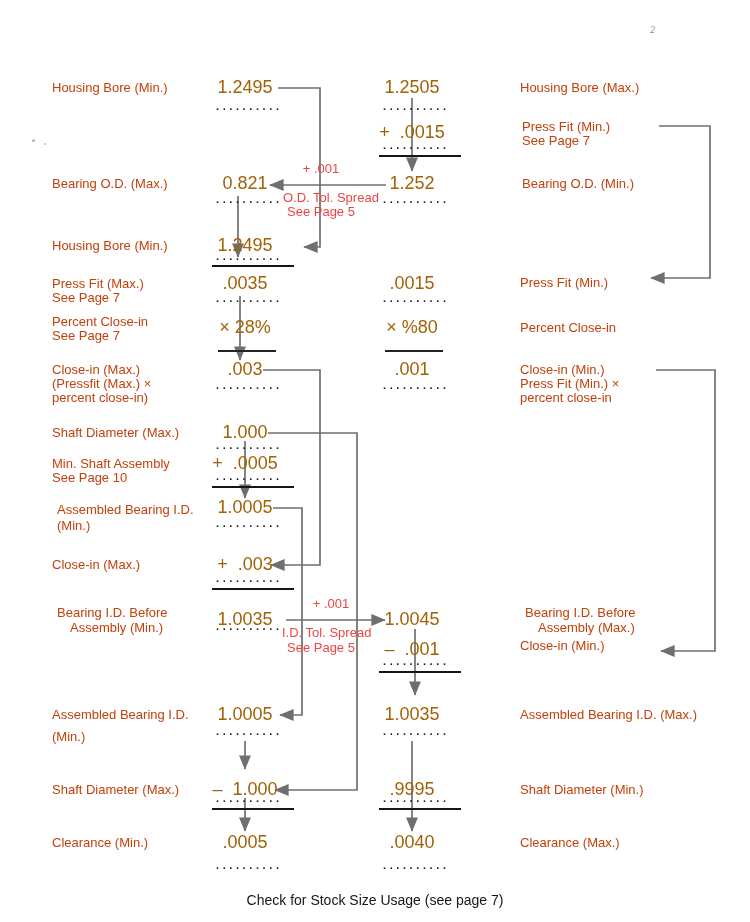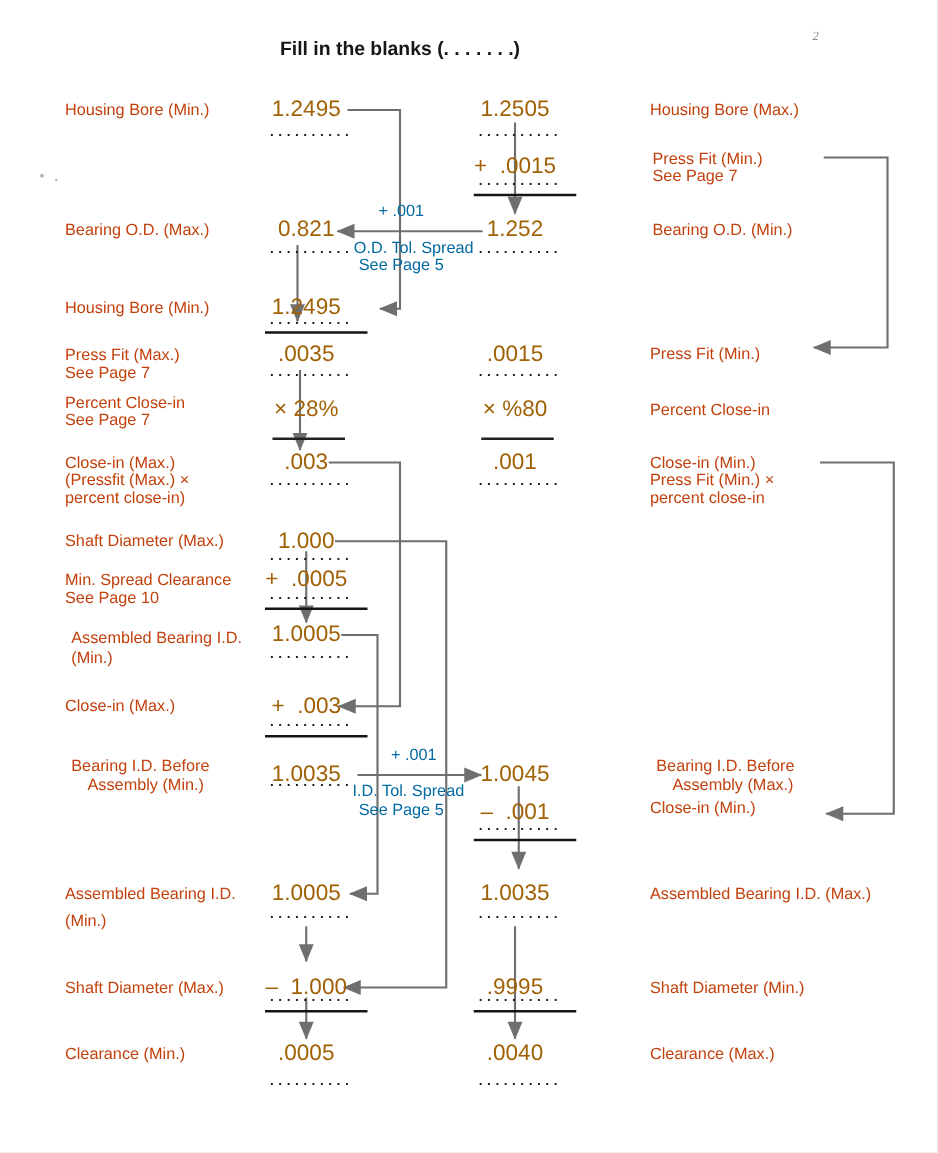--- a/index.html
+++ b/index.html
@@ -12,21 +12,21 @@
   svg.conn{z-index:1;pointer-events:none;}
   .txt{z-index:2;}
   .title{position:absolute;left:0;width:750px;text-align:center;font-weight:700;
          font-size:17.5px;letter-spacing:.6px;white-space:nowrap;}
   .subtitle{position:absolute;left:0;width:640px;text-align:center;font-weight:700;
          font-size:15.5px;white-space:nowrap;}
   .lbl{position:absolute;font-size:13px;line-height:14px;white-space:nowrap;color:#c2410c;}
   .val{position:absolute;width:90px;text-align:center;font-size:18px;line-height:15px;
        white-space:pre;color:#a16207;}
   .c1{left:200px;} .c2{left:367px;}
-  .ann{position:absolute;font-size:13px;line-height:14px;white-space:nowrap;color:#0369a1;}
+  .ann{position:absolute;font-size:13px;line-height:14px;white-space:nowrap;color:#ef4444;}
   .blank{position:absolute;font-size:11px;font-weight:700;letter-spacing:3.6px;
          line-height:11px;white-space:nowrap;color:#1a1a1a;z-index:2;}
   .b1{left:216px;} .b2{left:383px;}
   .rule{position:absolute;height:2px;background:#151515;z-index:2;}
   .mrule{position:absolute;height:2px;background:#222;z-index:2;}
   .stray{position:absolute;font-family:"Liberation Serif",serif;font-style:italic;
          font-size:10px;color:#8a8a8a;z-index:2;}
   .speck{position:absolute;background:#b5b5b5;border-radius:50%;z-index:2;}
   .footer{position:absolute;left:0;width:750px;text-align:center;font-size:14px;z-index:2;}
 </style>
@@ -54,37 +54,36 @@
       <path d="M286,620 L385,620" marker-end="url(#ah)"></path>
       <path d="M415,629 L415,695" marker-end="url(#ah)"></path>
       <path d="M245,741 L245,769" marker-end="url(#ah)"></path>
       <path d="M245,798 L245,831" marker-end="url(#ah)"></path>
       <path d="M412,741 L412,831" marker-end="url(#ah)"></path>
       <path d="M659,126 L710,126 L710,278 L651,278" marker-end="url(#ah)"></path>
       <path d="M656,370 L715,370 L715,651 L661,651" marker-end="url(#ah)"></path>
     </g>
   </svg>
 
-  <div class="subtitle txt" style="top:31px">Fill in the blanks (. . . . . . .)</div>
   <div class="stray" style="left:650px;top:24px">2</div>
   <div class="speck" style="left:32px;top:139px;width:3px;height:3px"></div>
   <div class="speck" style="left:44px;top:143px;width:2px;height:2px"></div>
 
   <div class="lbl txt" style="left:52px;top:81px">Housing Bore (Min.)</div>
   <div class="lbl txt" style="left:52px;top:177px">Bearing O.D. (Max.)</div>
   <div class="lbl txt" style="left:52px;top:239px">Housing Bore (Min.)</div>
   <div class="lbl txt" style="left:52px;top:277px">Press Fit (Max.)</div>
   <div class="lbl txt" style="left:52px;top:291px">See Page 7</div>
   <div class="lbl txt" style="left:52px;top:315px">Percent Close-in</div>
   <div class="lbl txt" style="left:52px;top:329px">See Page 7</div>
   <div class="lbl txt" style="left:52px;top:363px">Close-in (Max.)</div>
   <div class="lbl txt" style="left:52px;top:377px">(Pressfit (Max.) ×</div>
   <div class="lbl txt" style="left:52px;top:391px">percent close-in)</div>
   <div class="lbl txt" style="left:52px;top:426px">Shaft Diameter (Max.)</div>
-  <div class="lbl txt" style="left:52px;top:457px">Min. Spread Clearance</div>
+  <div class="lbl txt" style="left:52px;top:457px">Min. Shaft Assembly</div>
   <div class="lbl txt" style="left:52px;top:471px">See Page 10</div>
   <div class="lbl txt" style="left:57px;top:503px">Assembled Bearing I.D.</div>
   <div class="lbl txt" style="left:57px;top:519px">(Min.)</div>
   <div class="lbl txt" style="left:52px;top:558px">Close-in (Max.)</div>
   <div class="lbl txt" style="left:57px;top:606px">Bearing I.D. Before</div>
   <div class="lbl txt" style="left:70px;top:621px">Assembly (Min.)</div>
   <div class="lbl txt" style="left:52px;top:708px">Assembled Bearing I.D.</div>
   <div class="lbl txt" style="left:52px;top:730px">(Min.)</div>
   <div class="lbl txt" style="left:52px;top:783px">Shaft Diameter (Max.)</div>
   <div class="lbl txt" style="left:52px;top:836px">Clearance (Min.)</div>
@@ -166,14 +165,15 @@
   <div class="rule" style="left:212px;top:265px;width:82px"></div>
   <div class="rule" style="left:212px;top:486px;width:82px"></div>
   <div class="rule" style="left:212px;top:588px;width:82px"></div>
   <div class="rule" style="left:212px;top:808px;width:82px"></div>
   <div class="rule" style="left:379px;top:155px;width:82px"></div>
   <div class="rule" style="left:379px;top:671px;width:82px"></div>
   <div class="rule" style="left:379px;top:808px;width:82px"></div>
   <div class="mrule" style="left:218px;top:350px;width:58px"></div>
   <div class="mrule" style="left:385px;top:350px;width:58px"></div>
 
+  <div class="footer" style="top:892px">Check for Stock Size Usage (see page 7)</div>
 
 </div>
 
 </body></html>

